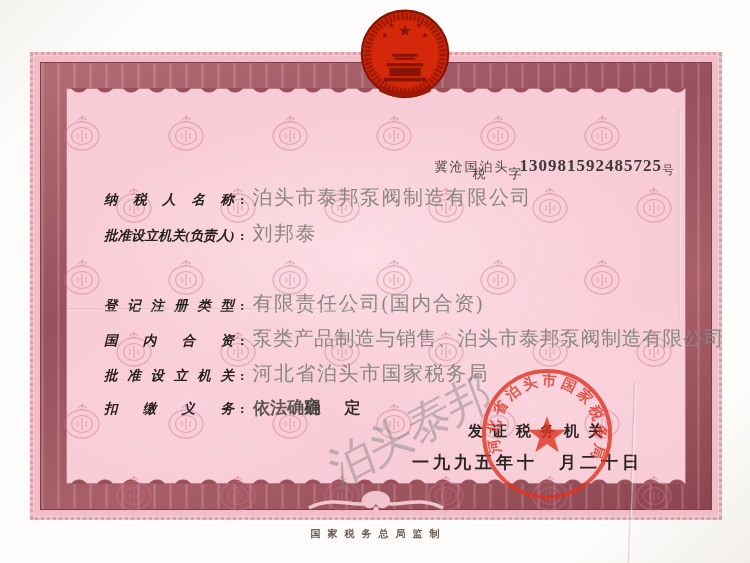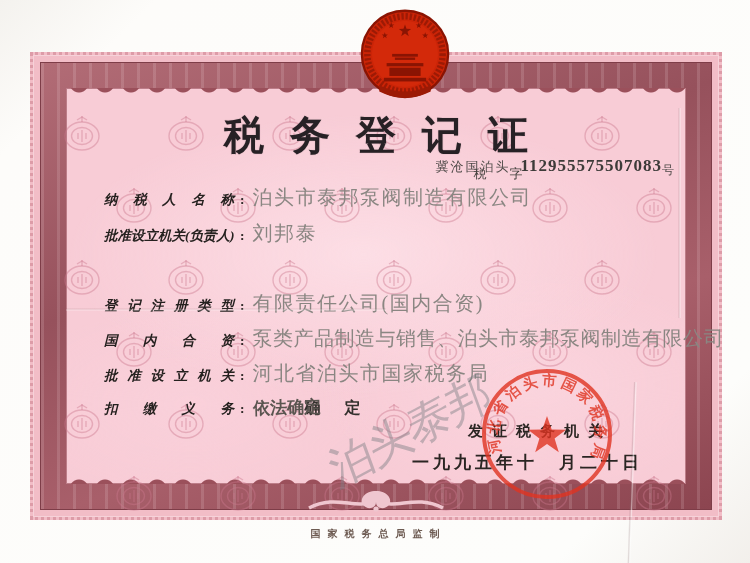--- a/index.html
+++ b/index.html
@@ -134,24 +134,23 @@
       <use href="#wmshape" x="624" y="438"></use>
     </svg>
 
   <svg class="bottom-orn" width="150" height="26" viewBox="0 0 150 26">
     <path d="M75 3 C64 3 58 11 62 17 C66 22 75 21 75 14 C75 21 84 22 88 17 C92 11 86 3 75 3 Z" fill="#efc6cf"></path>
     <path d="M8 20 C35 6 55 22 72 13 M142 20 C115 6 95 22 78 13" stroke="#efc6cf" fill="none" stroke-width="3.5"></path>
     <circle cx="75" cy="21" r="2.6" fill="#efc6cf"></circle>
   </svg>
 
   <div class="content">
-    <div class="title">税务登记证</div>
 
     <div class="serial">
-      <span class="sm">冀沧国</span><span class="stamp">泊头</span><span class="num">112955575507083</span><span class="suf">号</span>
+      <span class="sm">冀沧国</span><span class="stamp">泊头</span><span class="num">130981592485725</span><span class="suf">号</span>
       <span class="sub sub-shui">税</span>
       <span class="sub sub-zi">字</span>
     </div>
 
     <div class="row" style="top:132px;">
       <span class="flabel">纳税人名称</span><span class="colon">:</span><span class="fvalue">泊头市泰邦泵阀制造有限公司</span>
     </div>
     <div class="row" style="top:168px;">
       <span class="flabel">批准设立机关(负责人)</span><span class="colon">:</span><span class="fvalue">刘邦泰</span>
     </div>

